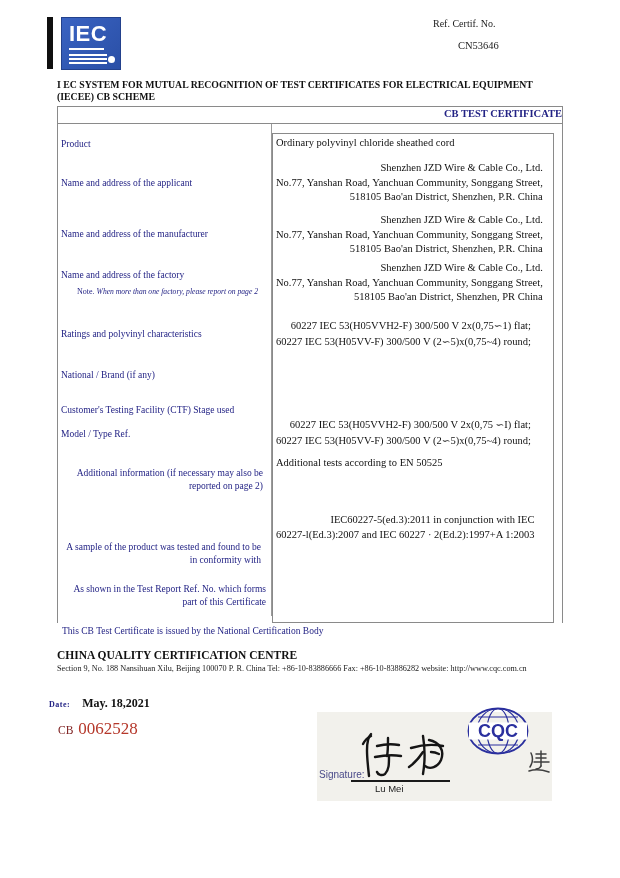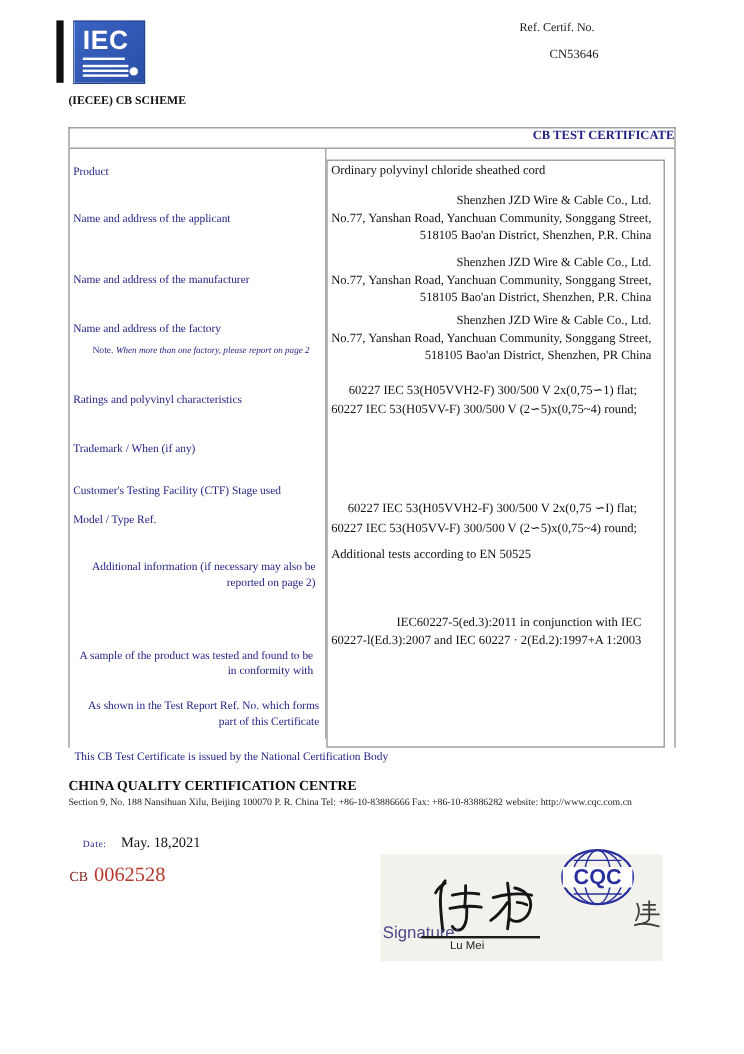--- a/index.html
+++ b/index.html
@@ -28,29 +28,29 @@
   .right-box{position:absolute;left:214px;top:26px;width:280px;height:488px;border:1px solid #8a8a8a;background:#ffffff;}
   .lbl{position:absolute;left:3px;color:#232385;font-size:9.5px;line-height:12.5px;}
   .note-line{position:absolute;left:3px;color:#232385;font-size:8px;margin-left:16px;}
   .note-line .it{font-style:italic;font-size:7.6px;}
   .val{position:absolute;left:3px;color:#111;font-size:10.5px;line-height:14.5px;white-space:pre-line;}
   .val.wide{line-height:16px;}
   
   .issued{left:62px;top:626px;font-size:9.5px;color:#232385;}
   .org-name{left:57px;top:649px;font-size:11.5px;font-weight:bold;color:#111;}
   .org-addr{left:57px;top:664px;font-size:8.2px;color:#222;}
-  .date-row{left:69px;top:693px;}
+  .date-row{left:49px;top:693px;font-weight:bold;}
   .date-label{color:#232385;font-size:8px;letter-spacing:0.5px;vertical-align:baseline;}
   .date-value{color:#111;font-size:12px;margin-left:12px;vertical-align:baseline;}
   .cb-row{left:58px;top:719px;}
   .cb-prefix{color:#7e2020;font-size:11.5px;font-weight:normal;vertical-align:baseline;}
   .cb-number{color:#b5382b;font-size:17px;margin-left:5px;vertical-align:baseline;}
   
   .scan-block{left:317px;top:712px;width:235px;height:89px;background:#f2f1ec;}
-  .sig-label{position:absolute;left:2px;top:57px;font-family:"Liberation Sans","DejaVu Sans",sans-serif;font-size:14px;color:#4a4a8a;}
+  .sig-label{position:absolute;left:2px;top:57px;font-family:"Liberation Sans","DejaVu Sans",sans-serif;font-size:10px;color:#4a4a8a;}
   .sig-line{position:absolute;left:34px;top:68px;width:99px;height:2px;background:#1b1b1b;}
   .sig-name{position:absolute;left:58px;top:71px;font-family:"Liberation Sans","DejaVu Sans",sans-serif;font-size:9.5px;color:#222;}
   .sig-script{position:absolute;left:38px;top:18px;}
   .cqc-logo{left:466px;top:706px;}
   .stamp{left:527px;top:749px;}
 </style>
 </head>
 <body>
 
 <div>
@@ -62,37 +62,38 @@
     <div class="iec-line" style="top:36px;"></div>
     <div class="iec-line" style="top:40px;"></div>
     <div class="iec-line" style="top:44px;"></div>
     <div class="iec-dot"></div>
   </div>
 
   <div class="abs ref-label">Ref. Certif. No.</div>
   <div class="abs ref-no">CN53646</div>
 
   <div class="abs scheme-title">
+    <span>I EC SYSTEM FOR MUTUAL RECOGNITION OF TEST CERTIFICATES FOR ELECTRICAL EQUIPMENT</span>
     <span>(IECEE) CB SCHEME</span>
   </div>
 
   <div class="abs outer-box">
     <div class="box-title">CB TEST CERTIFICATE</div>
     <div class="col-divider"></div>
 
     <div class="lbl" style="top:31px;">Product</div>
     <div class="lbl" style="top:70px;">Name and address of the applicant</div>
     <div class="lbl" style="top:121px;">Name and address of the manufacturer</div>
     <div class="lbl" style="top:162px;">Name and address of the factory</div>
     <div class="note-line" style="top:180px;">
       <span>Note.</span>
       <span class="it">When more than one factory, please report on page 2</span>
     </div>
     <div class="lbl" style="top:221px;">Ratings and polyvinyl characteristics</div>
-    <div class="lbl" style="top:262px;">Trademark / When (if any)</div>
+    <div class="lbl" style="top:262px;">National / Brand (if any)</div>
     <div class="lbl" style="top:297px;">Customer's Testing Facility (CTF) Stage used</div>
     <div class="lbl" style="top:321px;">Model / Type Ref.</div>
     <div class="lbl" style="top:360px;width:202px;">Additional information (if necessary may also be reported on page 2)</div>
     <div class="lbl" style="top:476px;width:205px;">As shown in the Test Report Ref. No. which forms part of this Certificate</div>
     <div class="lbl" style="top:434px;width:200px;">A sample of the product was tested and found to be in conformity with</div>
 
     <div class="right-box">
       <div class="val" style="top:2px;">Ordinary polyvinyl chloride sheathed cord</div>
       <div class="val" style="top:27px;">Shenzhen JZD Wire &amp; Cable Co., Ltd.
 No.77, Yanshan Road, Yanchuan Community, Songgang Street,

